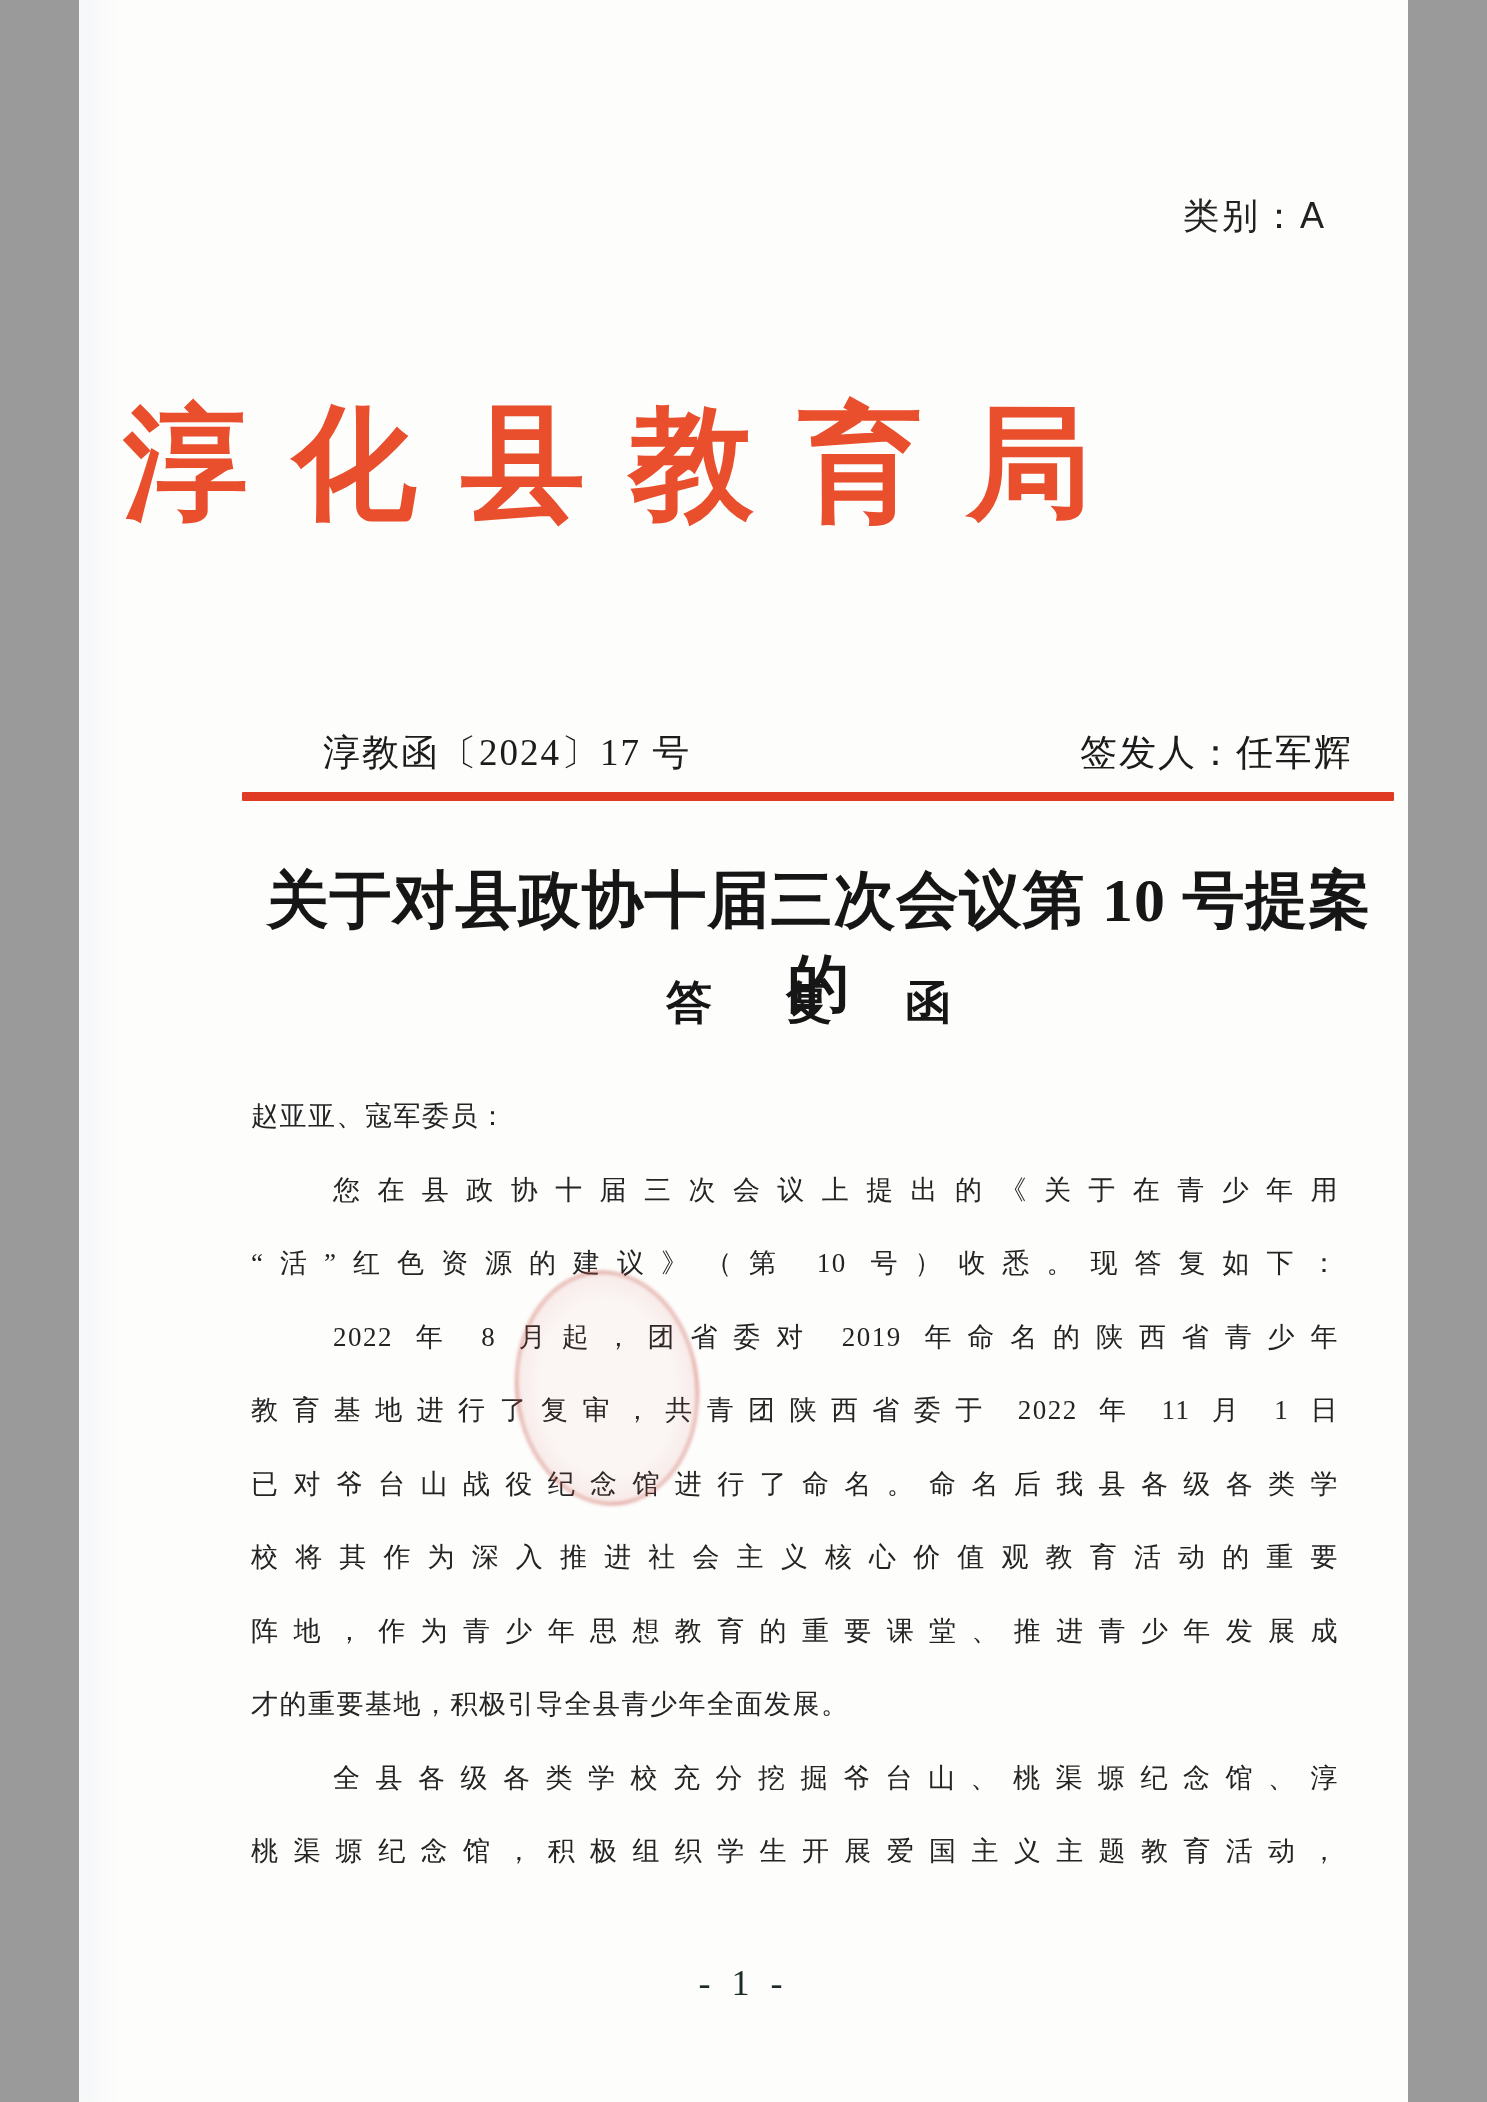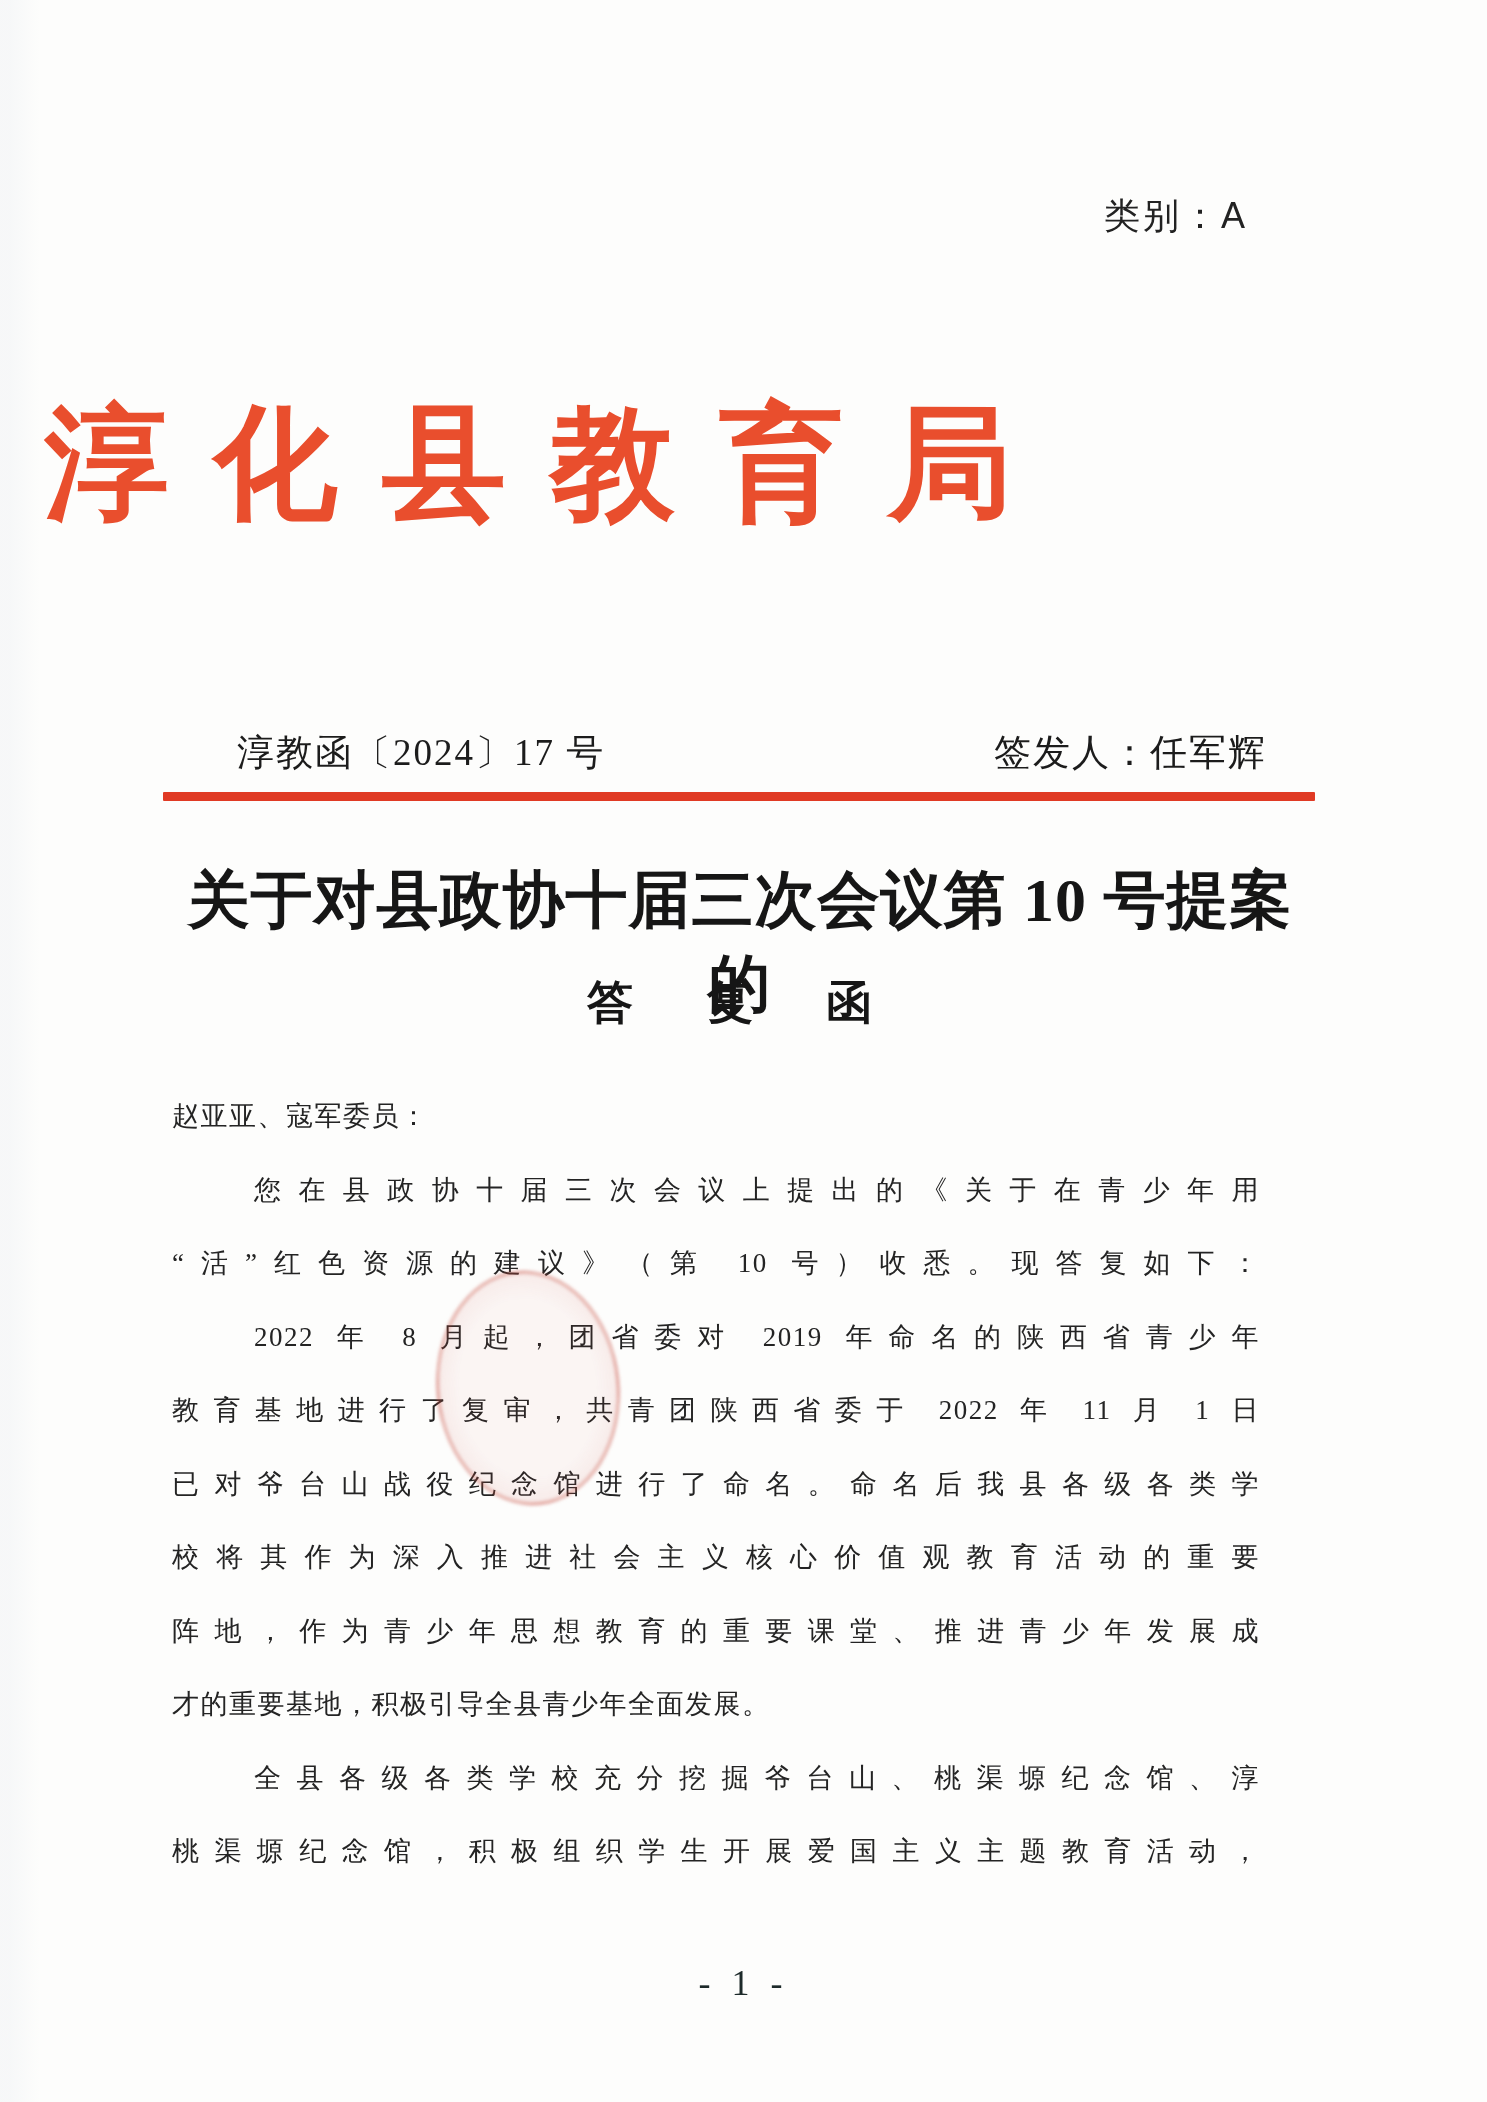--- a/index.html
+++ b/index.html
@@ -1,18 +1,18 @@
 <!DOCTYPE html>
 <html><head>
 <meta charset="utf-8">
 <style>
   html,body{margin:0;padding:0;background:#9a9a9a;}
   .page{
     position:relative;
-    width:1487px;height:2102px;
+    width:1329px;height:2102px;
     margin:0 auto;
     background:#fdfdfc;
     overflow:hidden;
     font-family:"Liberation Serif","DejaVu Serif",serif;
     color:#1f1f1f;
   }
   
   .page::before{
     content:"";position:absolute;inset:0;
     background:linear-gradient(90deg, rgba(190,200,215,0.10) 0 10px, rgba(0,0,0,0) 40px);
@@ -24,21 +24,21 @@
     font-family:"Liberation Sans","DejaVu Sans",sans-serif;
   }
   .agency{
     position:absolute;top:382px;left:0;width:100%;
     font-size:124px;font-weight:700;
     letter-spacing:0.36em;padding-left:0.36em;box-sizing:border-box;
     color:#e94e2d;
     font-family:"Liberation Serif","DejaVu Serif",serif;
   }
   .header-meta{
-    position:absolute;top:728px;left:165px;width:1150px;
+    position:absolute;top:728px;left:172px;width:1150px;
     display:flex;justify-content:space-between;align-items:flex-start;
     font-size:37px;color:#1c1c1c;
     letter-spacing:2px;
   }
   .header-meta .doc-no{padding-left:72px;}
   .header-meta .issuer{padding-right:48px;}
   .red-rule{
     position:absolute;top:792px;left:163px;width:1152px;height:9px;
     background:#e03a24;border-radius:1px;
   }

